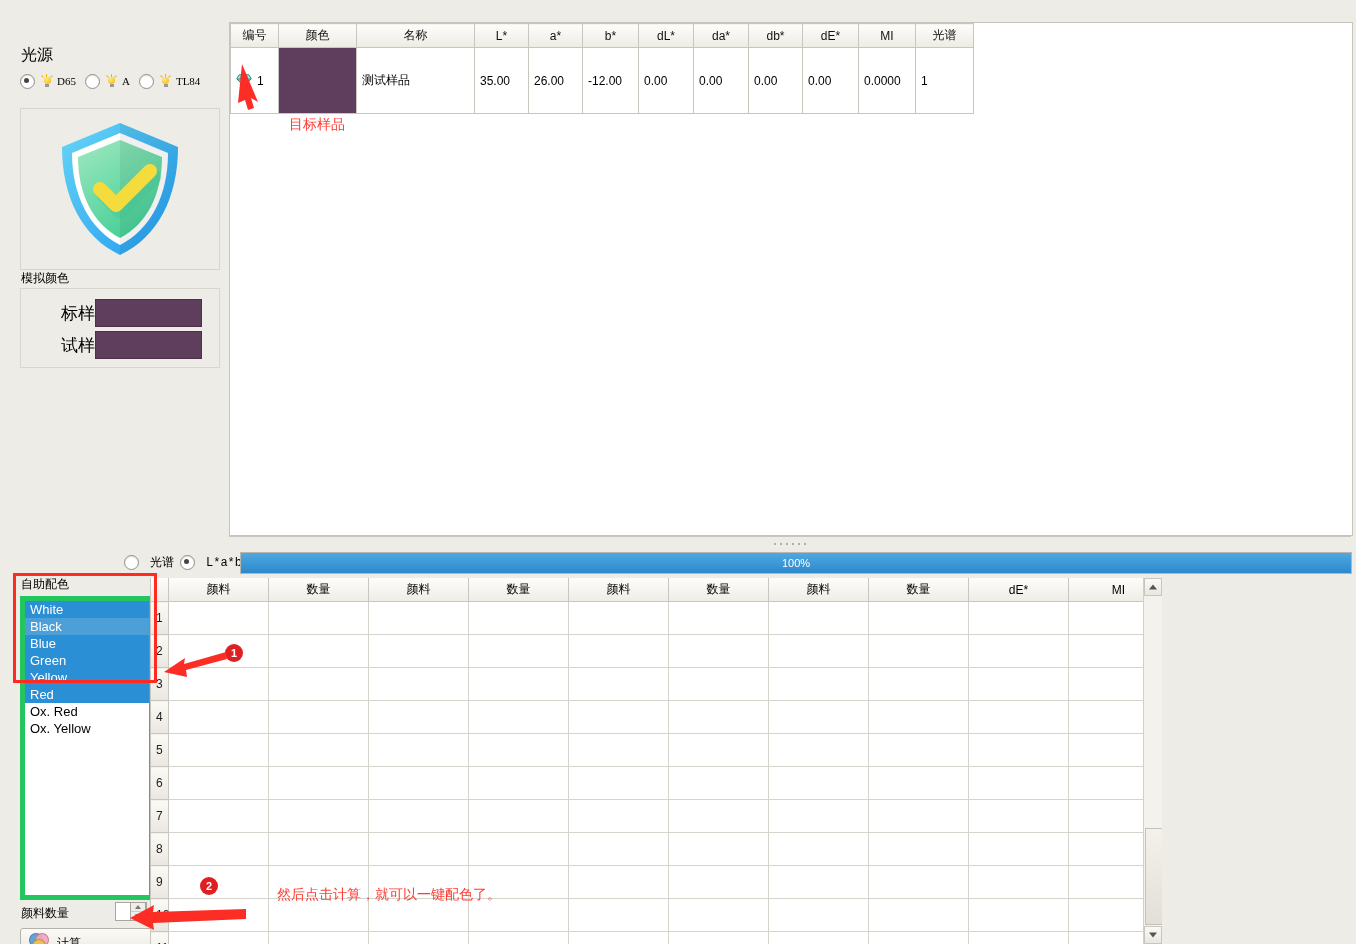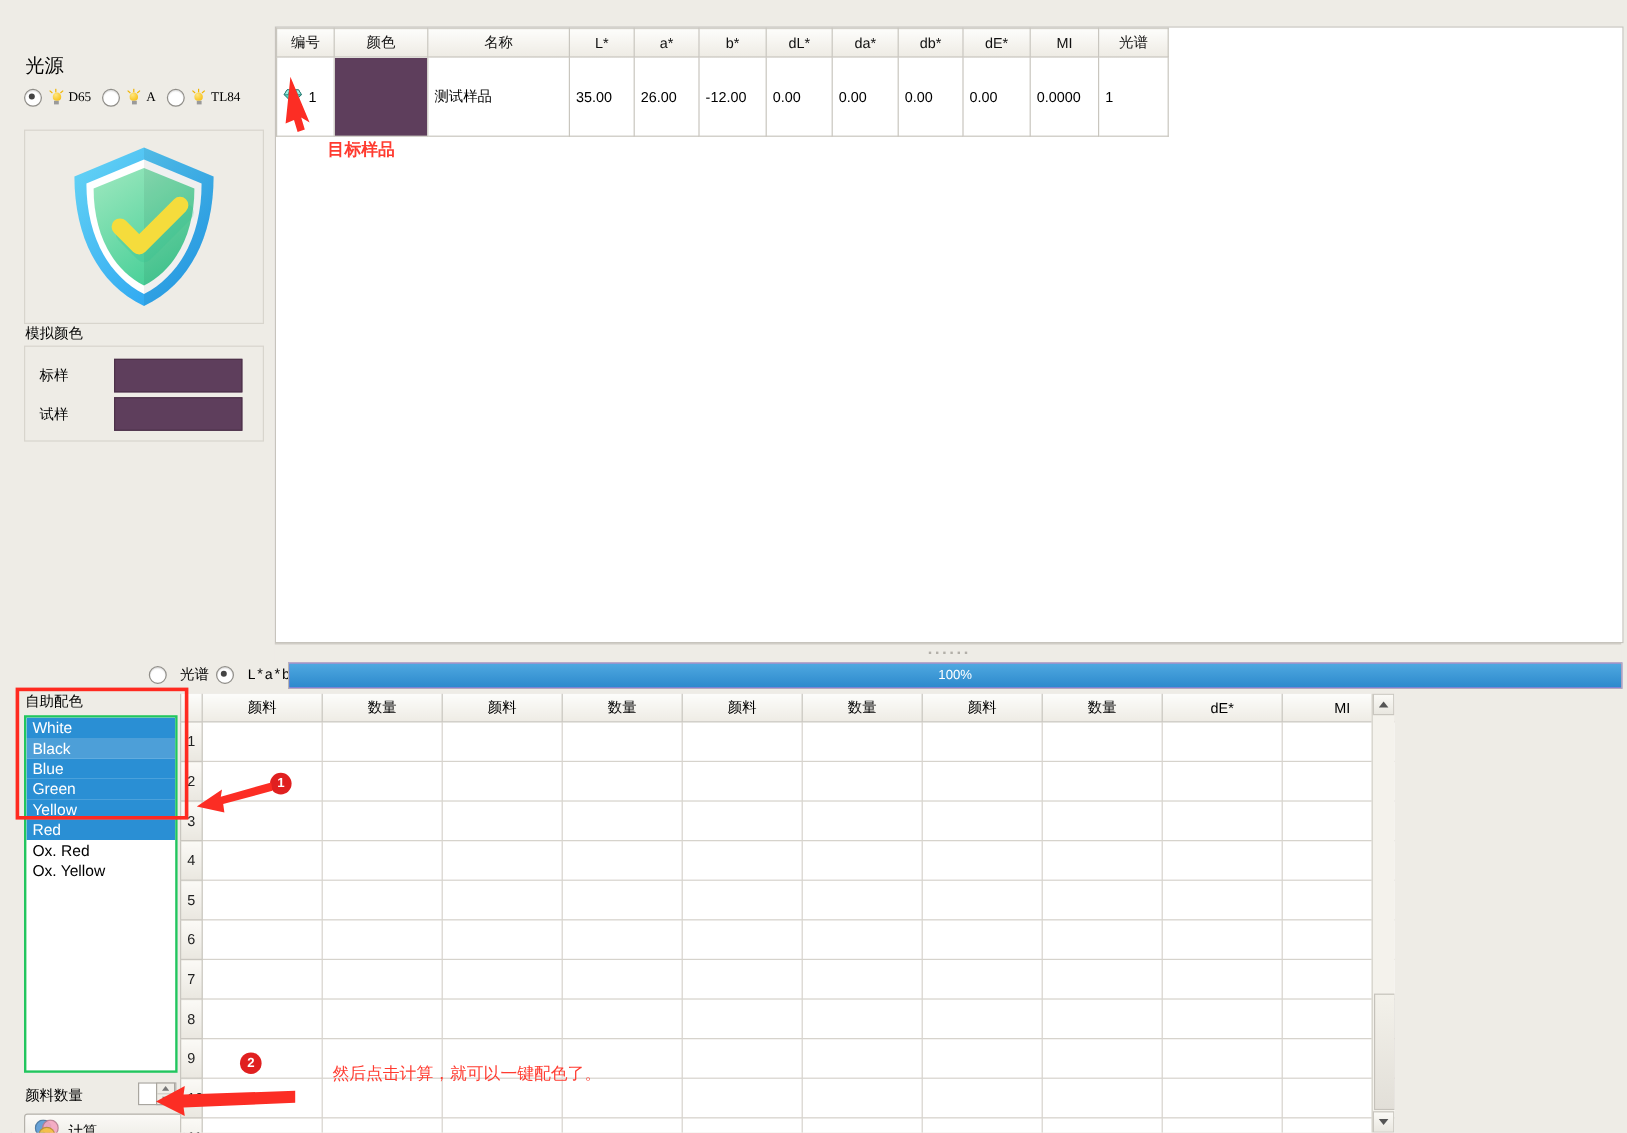--- a/index.html
+++ b/index.html
@@ -65,28 +65,28 @@
     background:#eeece6;border:1px solid #d8d5cd;
   }
   .shieldbox svg{position:absolute;left:50%;top:50%;transform:translate(-50%,-50%);}
 
   .label-simcolor{position:absolute;left:21px;top:250px;font-size:12px;}
   .simbox{
     position:absolute;left:20px;top:268px;width:198px;height:78px;
     background:#eeece6;border:1px solid #d8d5cd;
   }
   .simrow{position:absolute;display:flex;align-items:center;}
-  .simrow .lb{width:62px;text-align:left;padding-left:12px;font-size:12px;font-family:Liberation Mono, monospace;}
+  .simrow .lb{width:62px;text-align:right;padding-left:12px;font-size:17px;font-family:Liberation Mono, monospace;}
   .swatch{width:105px;height:26px;border:1px solid #4c3149;}
 
   .label-autocolor{position:absolute;left:21px;top:556px;font-size:12px;}
 
   .listbox{
     position:absolute;left:20px;top:576px;width:124px;height:294px;
-    background:#fff;border:2px solid #22c55e;overflow:hidden;
+    background:#fff;border:5px solid #22c55e;overflow:hidden;
     font-size:13px;
   }
   .listbox .it{height:17px;line-height:17px;padding-left:5px;color:#000;white-space:nowrap;}
   .listbox .it.sel{background:#2a8fd4;color:#fff;}
   .listbox .it.sel2{background:#4d9fd8;color:#fff;}
 
   .label-pcount{position:absolute;left:21px;top:885px;font-size:12px;}
   .spinner{
     position:absolute;left:115px;top:882px;width:30px;height:17px;
     background:#fff;border:1px solid #a9a69f;display:flex;
@@ -635,21 +635,21 @@
       <div class="thumb"></div>
       <div class="btn bot">
           <span class="sarrow down"></span>
         </div>
     </div>
   </div>
 
   <svg class="arrow" style="left:228px;top:56px;width:60px;height:60px;">
     <polygon points="14,8 30,46 23,42 26,52 20,54 17,44 10,47" fill="#fc2d24"></polygon>
   </svg>
-  <div class="anno" style="left:273px;top:116px;font-weight:bold;">目标样品</div>
+  <div class="anno" style="left:289px;top:116px;font-weight:normal;">目标样品</div>
 
   <div class="redbox"></div>
 
   <div class="badge" style="left:225px;top:644px;">1</div>
   <svg class="arrow" style="left:160px;top:650px;width:70px;height:35px;">
     <polygon points="4,22 25,8 24,14 66,2 67,9 26,20 27,27" fill="#fc2d24"></polygon>
   </svg>
 
   <div class="badge" style="left:200px;top:877px;">2</div>
   <svg class="arrow" style="left:128px;top:900px;width:120px;height:34px;">

